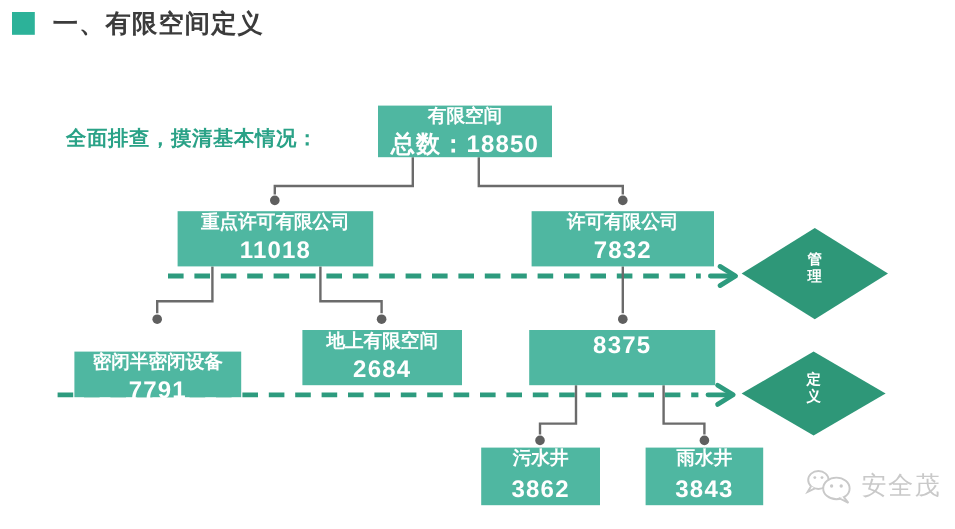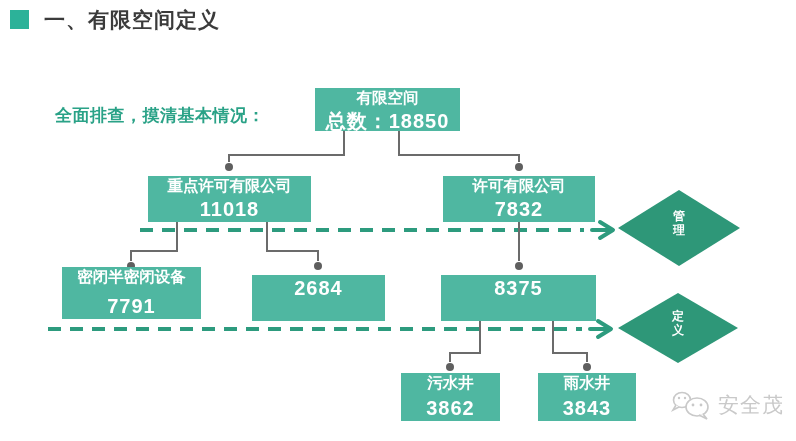--- a/index.html
+++ b/index.html
@@ -138,26 +138,27 @@
   <div class="node" style="left:148px; top:176px; width:163px; height:46px;">
     <div class="node-label">重点许可有限公司</div>
     <div class="node-value">11018</div>
   </div>
 
   <div class="node" style="left:443px; top:176px; width:152px; height:46px;">
     <div class="node-label">许可有限公司</div>
     <div class="node-value">7832</div>
   </div>
 
-  <div class="node" style="left:62px; top:267px; width:139px; height:52px;">
+  <div class="node" style="left:62px; top:293px; width:139px; height:38px;">
     <div class="node-label">密闭半密闭设备</div>
     <div class="node-value">7791</div>
   </div>
 
   <div class="node" style="left:252px; top:275px; width:133px; height:46px;">
+    <div class="node-label">地上有限空间</div>
     <div class="node-value">2684</div>
   </div>
 
   <div class="node" style="left:441px; top:275px; width:155px; height:46px;">
     <div class="node-value">8375</div>
   </div>
 
   <div class="node" style="left:401px; top:373px; width:99px; height:48px;">
     <div class="node-label">污水井</div>
     <div class="node-value">3862</div>

